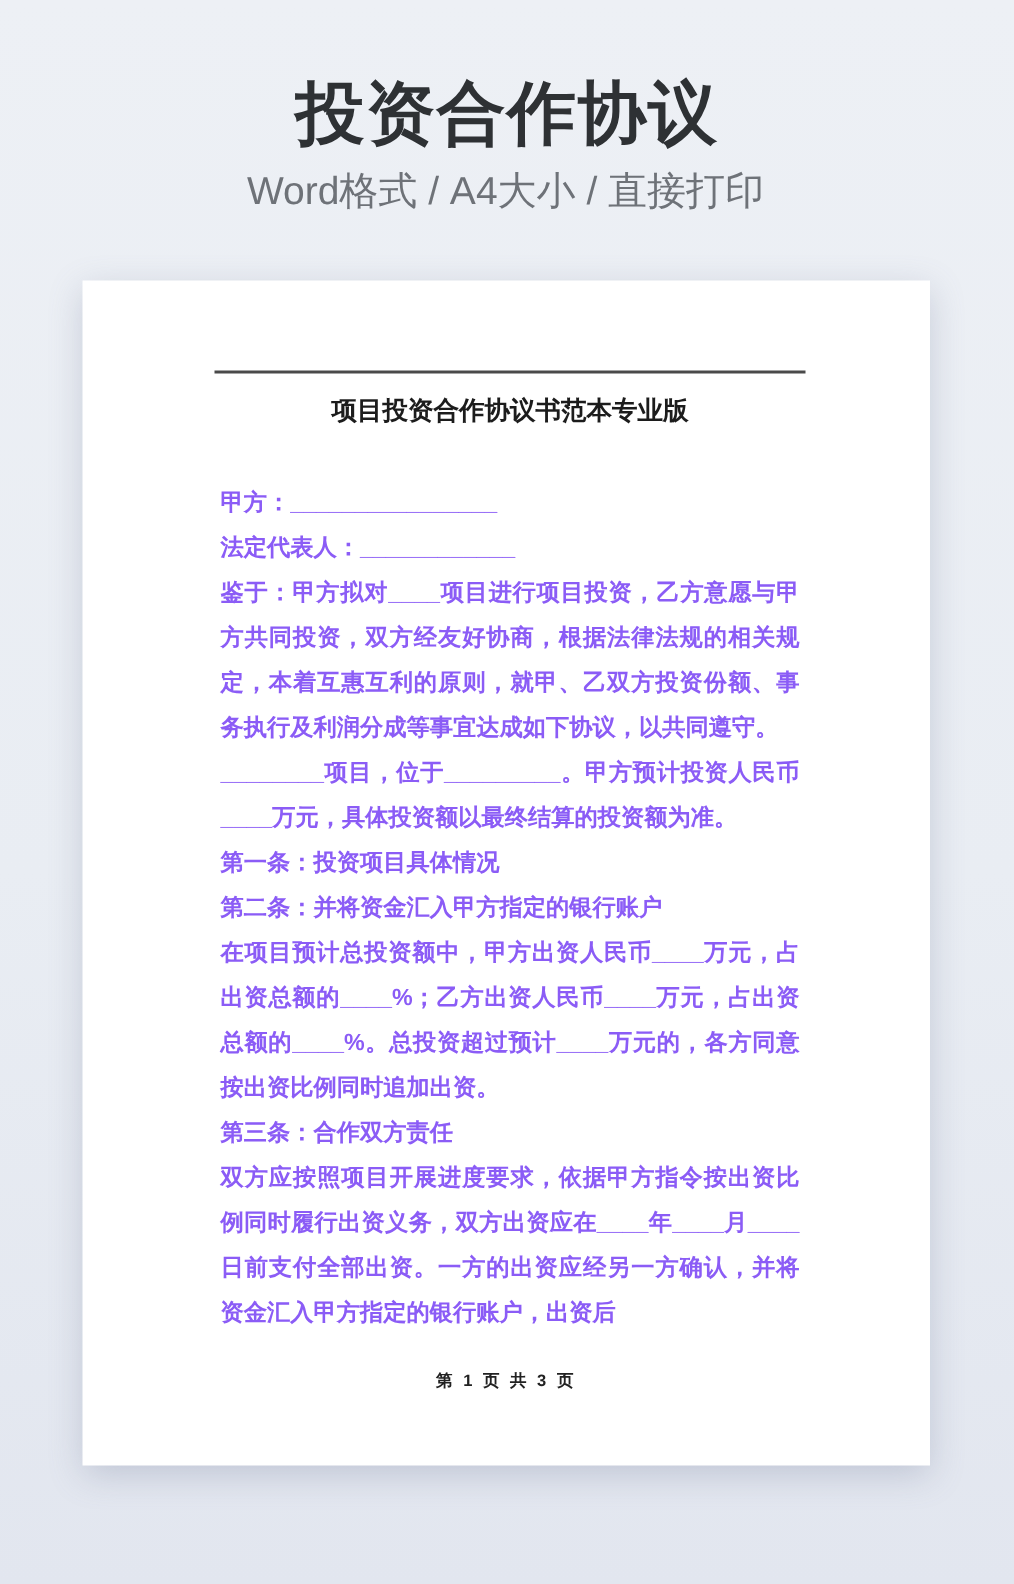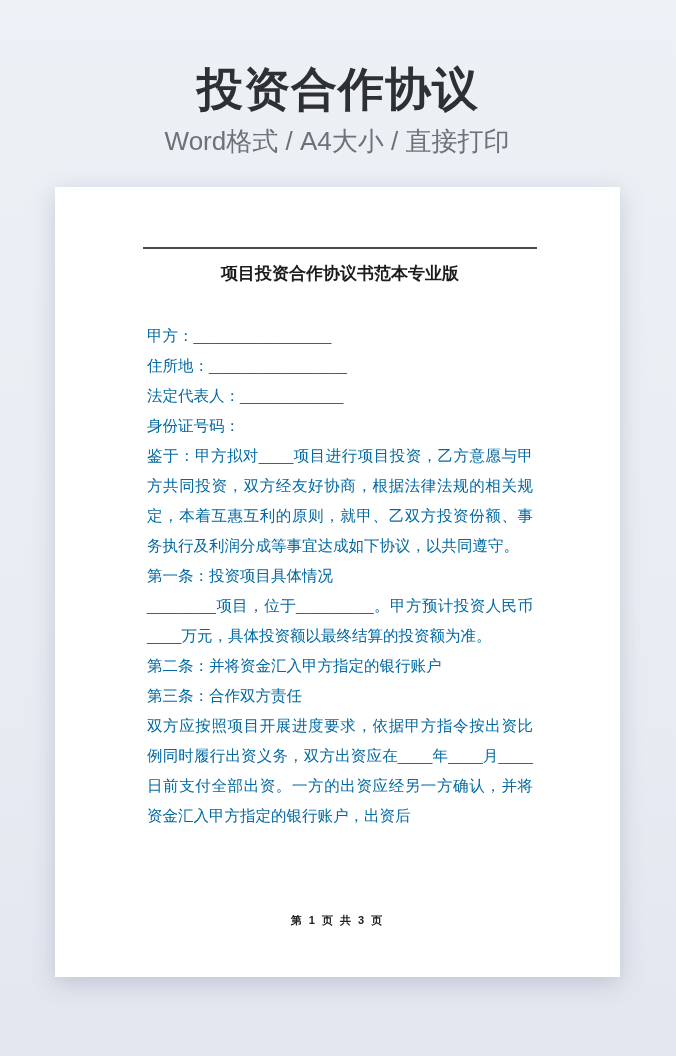--- a/index.html
+++ b/index.html
@@ -8,21 +8,21 @@
     width: 676px;
     height: 1056px;
     position: relative;
     overflow: hidden;
     font-family: "Liberation Sans", sans-serif;
     background: linear-gradient(180deg, #edf0f5 0%, #e9edf3 55%, #e2e6ef 100%);
   }
 
   
   .hero {
-    padding-top: 64px;
+    padding-top: 50px;
     text-align: center;
   }
   .hero-title {
     margin: 0;
     font-size: 46px;
     line-height: 50px;
     font-weight: bold;
     color: #2e3134;
     letter-spacing: 1px;
   }
@@ -55,22 +55,22 @@
     font-size: 17px;
     line-height: 20px;
     font-weight: bold;
     text-align: center;
     color: #1c1c1c;
   }
   .doc-body {
     margin-top: 37px;
     font-size: 15.5px;
     line-height: 30px;
-    font-weight: normal;
-    color: #0369a1;
+    font-weight: bold;
+    color: #8b5cf6;
   }
   .doc-line { margin: 0; }
   .doc-line.para {
     text-align: justify;
     text-justify: inter-character;
   }
   .doc-footer {
     position: absolute;
     left: 0;
     right: 0;
@@ -89,25 +89,24 @@
   <h1 class="hero-title">投资合作协议</h1>
   <p class="hero-subtitle">Word格式 / A4大小 / 直接打印</p>
 </div>
 
 <div class="doc-page">
   <hr class="doc-rule">
   <h2 class="doc-title">项目投资合作协议书范本专业版</h2>
 
   <div class="doc-body">
     <p class="doc-line field">甲方：________________</p>
-    <p class="doc-line field">住所地：________________</p>
     <p class="doc-line field">法定代表人：____________</p>
-    <p class="doc-line field">身份证号码：</p>
     <p class="doc-line para">鉴于：甲方拟对____项目进行项目投资，乙方意愿与甲方共同投资，双方经友好协商，根据法律法规的相关规定，本着互惠互利的原则，就甲、乙双方投资份额、事务执行及利润分成等事宜达成如下协议，以共同遵守。</p>
+    <p class="doc-line para">________项目，位于_________。甲方预计投资人民币____万元，具体投资额以最终结算的投资额为准。</p>
     <p class="doc-line heading">第一条：投资项目具体情况</p>
-    <p class="doc-line para">________项目，位于_________。甲方预计投资人民币____万元，具体投资额以最终结算的投资额为准。</p>
     <p class="doc-line heading">第二条：并将资金汇入甲方指定的银行账户</p>
+    <p class="doc-line para">在项目预计总投资额中，甲方出资人民币____万元，占出资总额的____%；乙方出资人民币____万元，占出资总额的____%。总投资超过预计____万元的，各方同意按出资比例同时追加出资。</p>
     <p class="doc-line heading">第三条：合作双方责任</p>
     <p class="doc-line para">双方应按照项目开展进度要求，依据甲方指令按出资比例同时履行出资义务，双方出资应在____年____月____日前支付全部出资。一方的出资应经另一方确认，并将资金汇入甲方指定的银行账户，出资后</p>
   </div>
 
   <div class="doc-footer">第 1 页 共 3 页</div>
 </div>
 
 </body></html>

